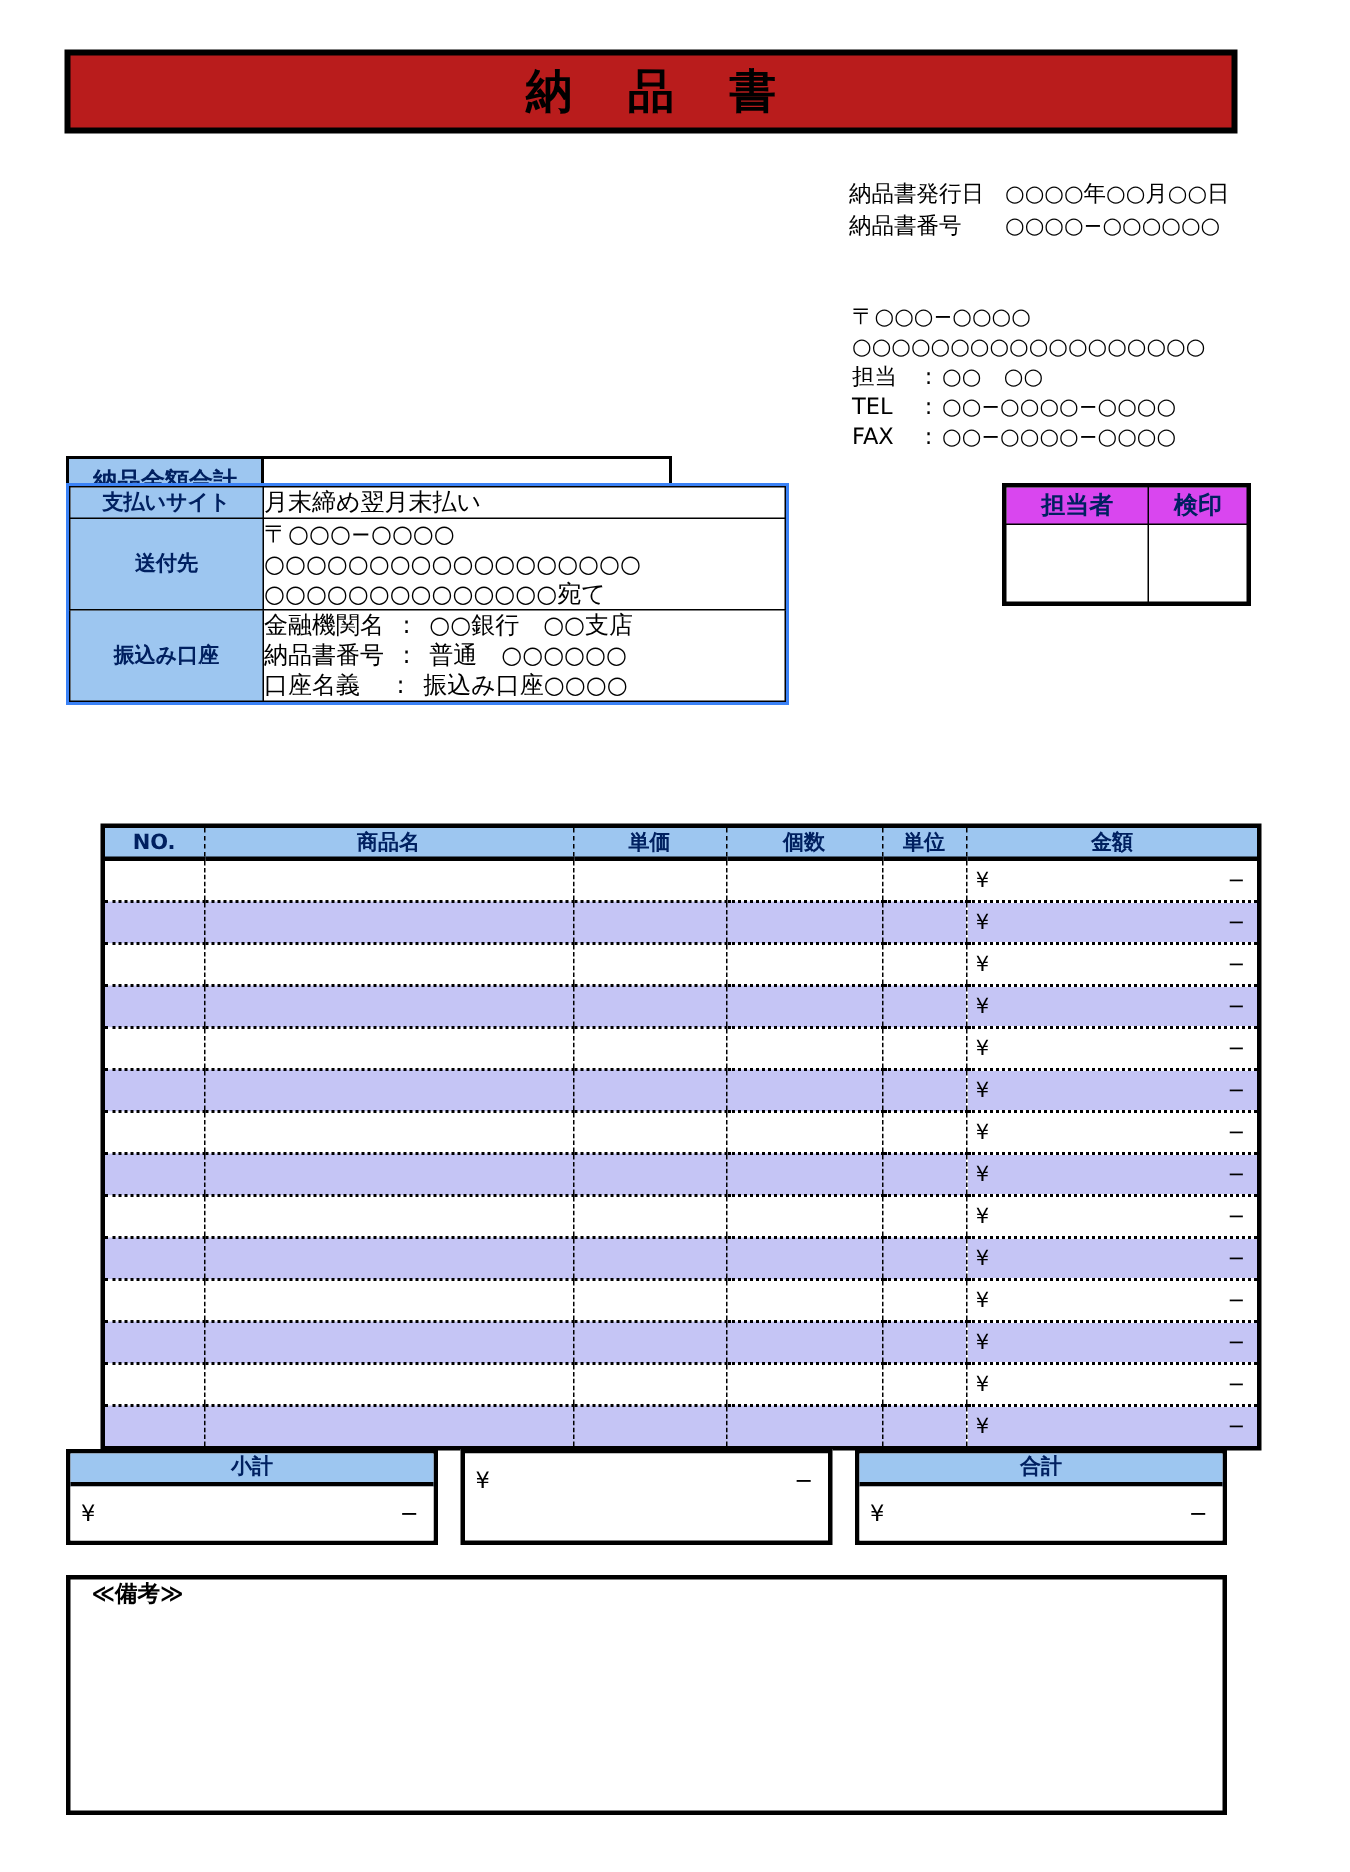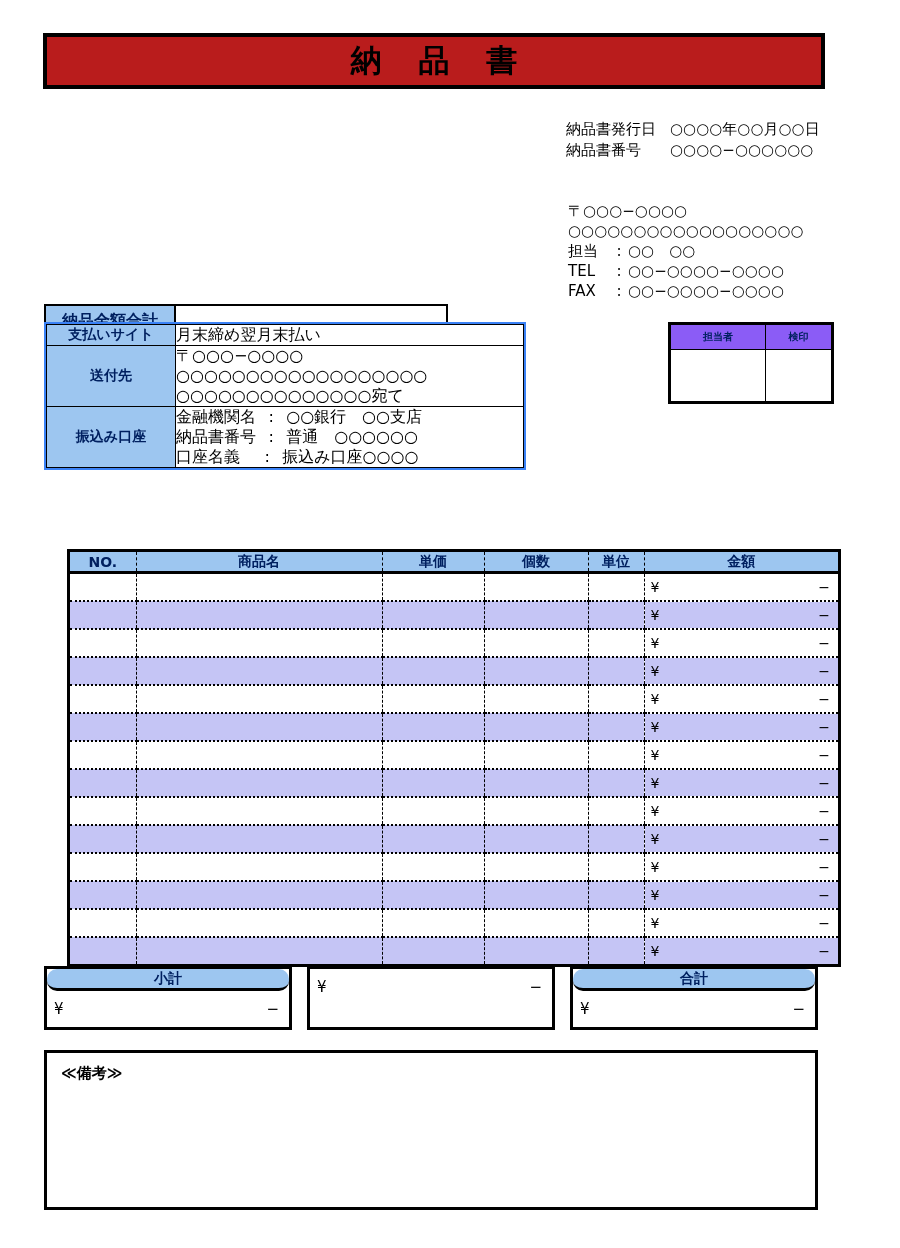--- a/index.html
+++ b/index.html
@@ -170,23 +170,23 @@
     box-sizing: border-box;
     background: #fff;
   }
   .stamp-box table {
     width: 100%; height: 100%;
     border-collapse: collapse;
   }
   .stamp-box td { border: 1px solid #000; }
   .stamp-head {
     height: 22px;
-    background: #8b5cf6;
+    background: #d946ef;
     color: #002060;
-    font-size: 10px;
+    font-size: 16px;
     font-weight: bold;
     text-align: center;
   }
   .stamp-cell { background: #fff; }
 
   
   .items {
     position: absolute;
     left: 44px; top: 549px;
     width: 774px;
@@ -255,21 +255,20 @@
   }
   .total-head {
     background: #9dc6f0;
     color: #002060;
     font-size: 14px;
     font-weight: bold;
     text-align: center;
     height: 19px;
     line-height: 19px;
     border-bottom: 3px solid #000;
-    border-radius: 10px;
   }
   .total-body {
     height: 36px;
     position: relative;
     background: #fff;
   }
   .total-yen {
     position: absolute;
     left: 7px; top: 50%;
     transform: translateY(-50%);
@@ -287,21 +286,21 @@
     position: absolute;
     left: 44px; top: 1050px;
     width: 774px; height: 160px;
     border: 3px solid #000;
     box-sizing: border-box;
     background: #fff;
   }
   .remarks-label {
     font-size: 15px;
     font-weight: bold;
-    padding: 11px 0 0 14px;
+    padding: 0 0 0 14px;
   }
 </style>
 </head>
 <body>
 
 <div class="page">
 
   <div class="title-box">
     <div class="title-text">納 品 書</div>
   </div>

